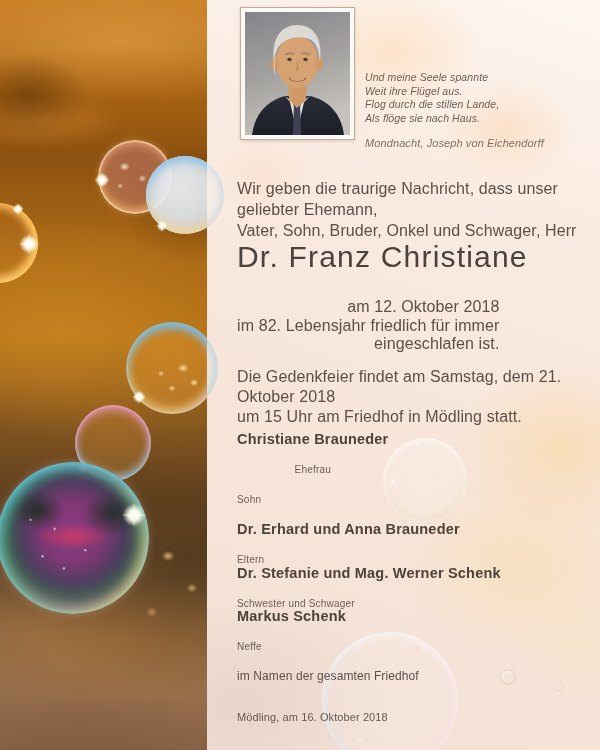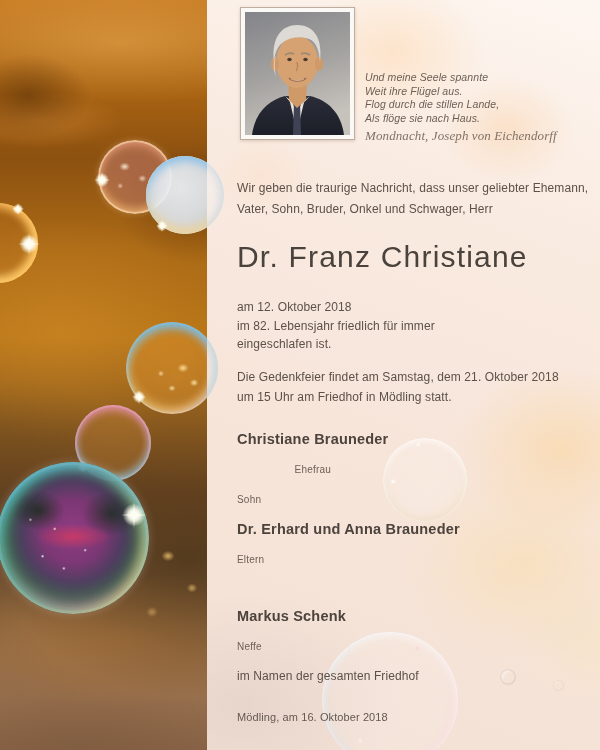--- a/index.html
+++ b/index.html
@@ -116,27 +116,27 @@
 
   
   .portrait { position:absolute; left:33px; top:7px; width:115px; height:133px;
     background:#fbf9f6; border:1px solid #bfae9f; padding:4px;
     box-shadow:0 1px 3px rgba(120,90,60,.25); }
   .portrait svg { display:block; width:100%; height:100%; }
 
   
   .poem { position:absolute; left:158px; top:71px; font-style:italic; color:#6b5e55;
     font-size:10.5px; line-height:13.5px; letter-spacing:.1px; }
-  .poem .attr { font-size:13px; color:#8072666; color:#807266; margin-top:4px; letter-spacing:.1px;font-family:Liberation Serif, serif; }
-
-  .txt { position:absolute; left:30px; color:#5c5048; font-size:12px; line-height:21px; letter-spacing:.1px; }
+  .poem .attr { font-size:11px; color:#8072666; color:#807266; margin-top:12px; letter-spacing:.1px; }
+
+  .txt { position:absolute; left:30px; color:#5c5048; font-size:16px; line-height:21px; letter-spacing:.1px; }
   .intro    { top:178px; }
   .name     { position:absolute; left:30px; top:240px; font-size:30px; font-weight:400;
               letter-spacing:1.2px; color:#4a423c; }
-  .passing  { top:298px; line-height:18.5px; }
+  .passing  { top:298px; line-height:18.5px;text-align:right; }
   .ceremony { top:367px; line-height:20px; }
 
   .mourner { position:absolute; left:30px; }
   .m-name { font-size:14.5px; font-weight:bold; color:#4c433c; letter-spacing:.2px; }
   .m-rel  { font-size:10px; color:#6e6057; margin-top:17px; letter-spacing:.2px; }
   .m0 { top:431px;text-align:center; } .m1 { top:477px; } .m2 { top:521px; } .m3 { top:565px; } .m4 { top:608px; }
 
   .closing  { top:666px; font-size:12px; }
   .dateline { top:707px; font-size:11px; color:#655850; }
 </style>
@@ -248,20 +248,24 @@
       <div class="m-name">Christiane Brauneder</div>
       <div class="m-rel">Ehefrau</div>
     </div>
     <div class="mourner m1">
       <div class="m-rel">Sohn</div>
     </div>
     <div class="mourner m2">
       <div class="m-name">Dr. Erhard und Anna Brauneder</div>
       <div class="m-rel">Eltern</div>
     </div>
+    <div class="mourner m3">
+      <div class="m-name">Dr. Stefanie und Mag. Werner Schenk</div>
+      <div class="m-rel">Schwester und Schwager</div>
+    </div>
     <div class="mourner m4">
       <div class="m-name">Markus Schenk</div>
       <div class="m-rel">Neffe</div>
     </div>
 
     <div class="txt closing">im Namen der gesamten Friedhof</div>
     <div class="txt dateline">Mödling, am 16. Oktober 2018</div>
   </div>
 </div>
 

